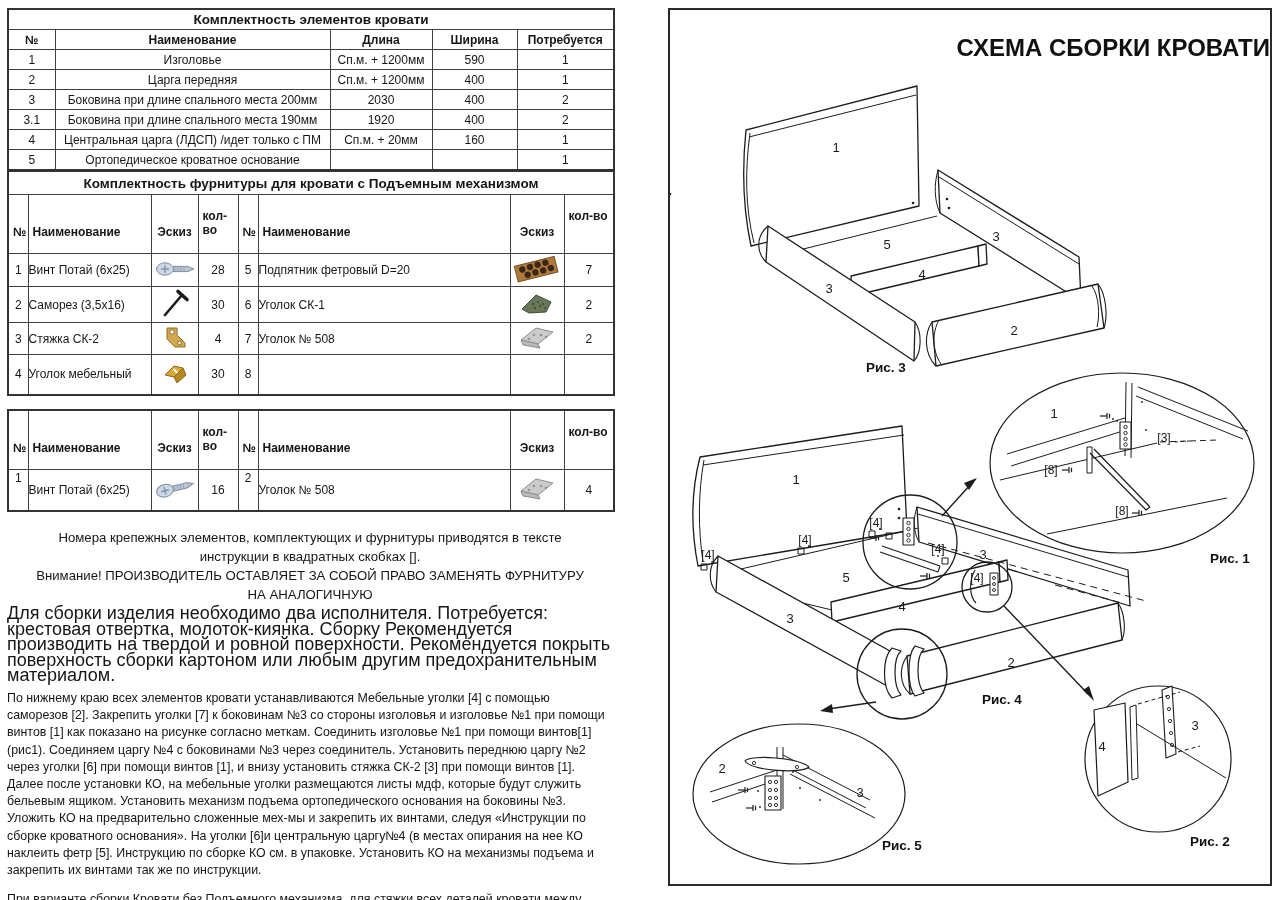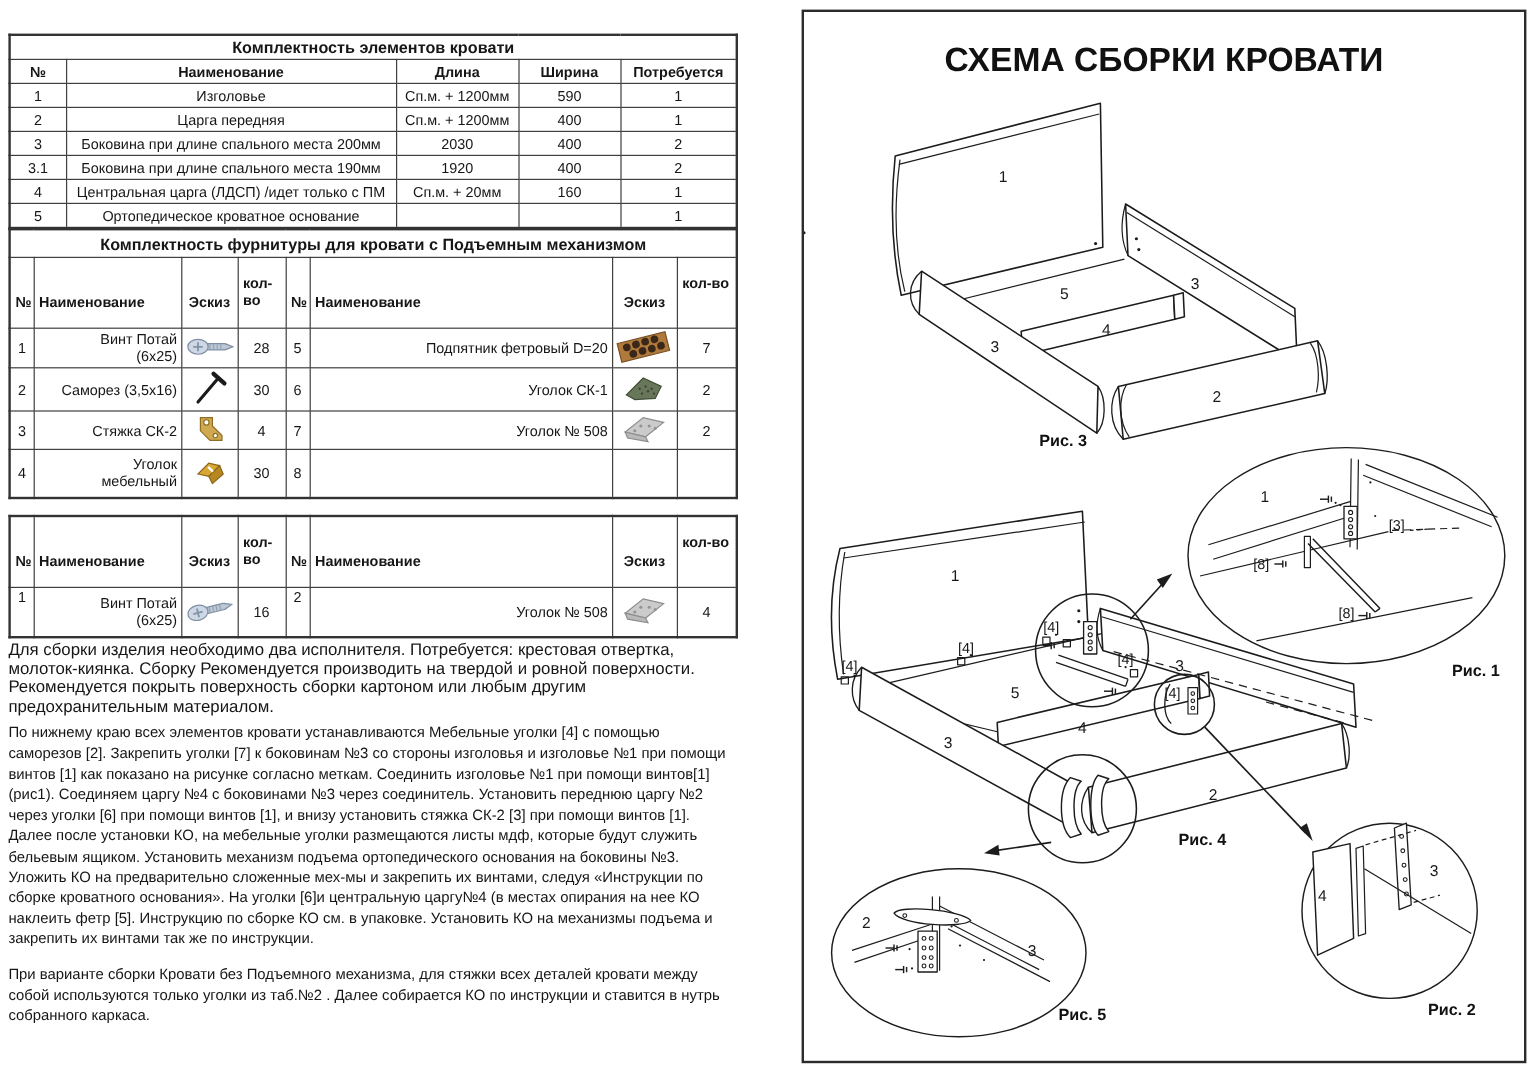--- a/index.html
+++ b/index.html
@@ -7,44 +7,44 @@
   
   .left-col{position:absolute;left:7px;top:8px;width:606px;}
   table{border-collapse:collapse;width:606px;table-layout:fixed;}
   td{border:1px solid #3f3f3f;font-size:12px;padding:1px 3px;text-align:center;vertical-align:middle;overflow:hidden;}
   .tbl-title td{font-weight:bold;font-size:13.5px;height:20px;}
   .t1 td{height:17px;}
   .t1 .hdr td{font-weight:bold;}
   .hw .hdr td{font-weight:bold;height:30px;vertical-align:bottom;text-align:left;padding:14px 4px;}
   .hw .hdr td.c{text-align:center;}
   .hw .hdr td.top{vertical-align:top;}
-  .hw td.nm{text-align:right;padding-left:19px;}
+  .hw td.nm{text-align:left;padding-left:0;}
   .sec-title{font-weight:bold;font-size:13.5px;text-align:center;}
   .notes{margin-top:16px;text-align:center;font-size:13.2px;line-height:19px;padding:0 28px;}
   .h-small{margin-top:9px;text-align:center;font-weight:bold;font-size:12.5px;line-height:16px;}
-  .para{font-size:14px;line-height:15.6px;text-align:left;margin-top:2px;}
+  .para{font-size:18px;line-height:15.6px;text-align:left;margin-top:2px;}
   .para-big{font-size:12.4px;line-height:17.2px;text-align:left;margin-top:6px;}
   .para-last{font-size:12.4px;line-height:17.2px;text-align:left;margin-top:12px;}
   .tilt{transform:rotate(-14deg);}
   .sketch{display:inline-block;vertical-align:middle;}
   
   .panel{position:absolute;left:668px;top:8px;width:604px;height:878px;border:2px solid #2b2b2b;box-sizing:border-box;background:#fff;}
-  .panel-title{position:absolute;left:0;right:0;top:24px;text-align:center;font-weight:bold;font-size:28px;letter-spacing:0px;color:#111;}
+  .panel-title{position:absolute;left:0;right:0;top:24px;text-align:right;font-weight:bold;font-size:24px;letter-spacing:0px;color:#111;}
   .diagram-svg{position:absolute;left:0;top:0;}
   text{font-family:"Liberation Sans",sans-serif;}
   .pn{font-size:13px;fill:#1a1a1a;}
   .rf{font-size:12px;fill:#1a1a1a;}
   .cap{font-size:13.5px;font-weight:bold;fill:#111;}
 </style>
 </head>
 <body>
 
 <div class="left-col">
 
-  <table class="t1" style="border:2px solid #333;margin-top:20px;">
+  <table class="t1" style="border:2px solid #333;">
     <colgroup>
         <col style="width:47px">
         <col style="width:275px">
         <col style="width:102px">
         <col style="width:85px">
         <col style="width:97px">
       </colgroup>
     <tbody>
         <tr class="tbl-title">
           <td colspan="5">Комплектность элементов кровати</td>
@@ -267,20 +267,24 @@
                   <circle cx="16" cy="11" r="1.3"></circle>
                   <circle cx="23" cy="11" r="1.3"></circle>
                   <circle cx="28" cy="13" r="1.3"></circle>
                 </g>
               </svg></span></td>
       <td>4</td>
     </tr>
   </tbody>
     </table>
 
+  <div class="notes">
+    <div>Номера крепежных элементов, комплектующих и фурнитуры приводятся в тексте инструкции в квадратных скобках [].</div>
+    <div>Внимание! ПРОИЗВОДИТЕЛЬ ОСТАВЛЯЕТ ЗА СОБОЙ ПРАВО ЗАМЕНЯТЬ ФУРНИТУРУ НА АНАЛОГИЧНУЮ</div>
+  </div>
 
   <div class="para">Для сборки изделия необходимо два исполнителя. Потребуется: крестовая отвертка, молоток-киянка. Сборку Рекомендуется производить на твердой и ровной поверхности. Рекомендуется покрыть поверхность сборки картоном или любым другим предохранительным материалом.</div>
 
   <div class="para-big">По нижнему краю всех элементов кровати устанавливаются Мебельные уголки [4] с помощью саморезов [2]. Закрепить уголки [7] к боковинам №3 со стороны изголовья и изголовье №1 при помощи винтов [1] как показано на рисунке согласно меткам. Соединить изголовье №1 при помощи винтов[1] (рис1). Соединяем царгу №4 с боковинами №3 через соединитель. Установить переднюю царгу №2 через уголки [6] при помощи винтов [1], и внизу установить стяжка СК-2 [3] при помощи винтов [1]. Далее после установки КО, на мебельные уголки размещаются листы мдф, которые будут служить бельевым ящиком. Установить механизм подъема ортопедического основания на боковины №3. Уложить КО  на предварительно сложенные мех-мы и закрепить их винтами, следуя «Инструкции по сборке кроватного основания». На уголки [6]и центральную царгу№4 (в местах опирания на нее КО наклеить фетр [5]. Инструкцию по сборке КО см. в упаковке. Установить КО на механизмы подъема и закрепить их винтами так же по инструкции.</div>
 
   <div class="para-last">При варианте сборки Кровати без Подъемного механизма, для стяжки всех деталей кровати между собой используются только уголки из таб.№2 . Далее собирается КО по инструкции и ставится в нутрь собранного каркаса.</div>
 </div>
 
 <div class="panel">
   <div class="panel-title">СХЕМА СБОРКИ КРОВАТИ</div>

